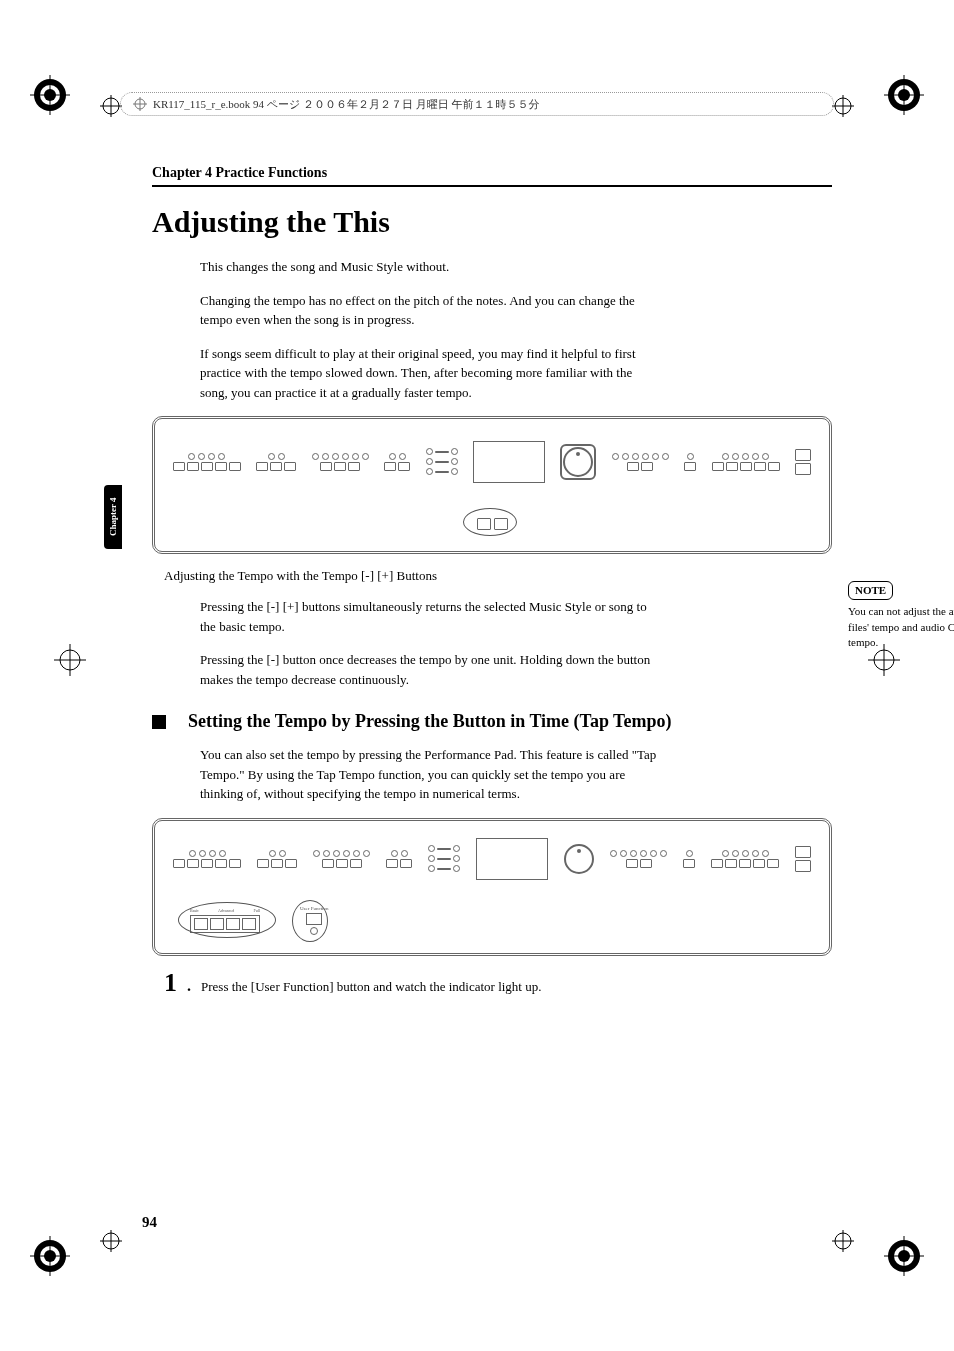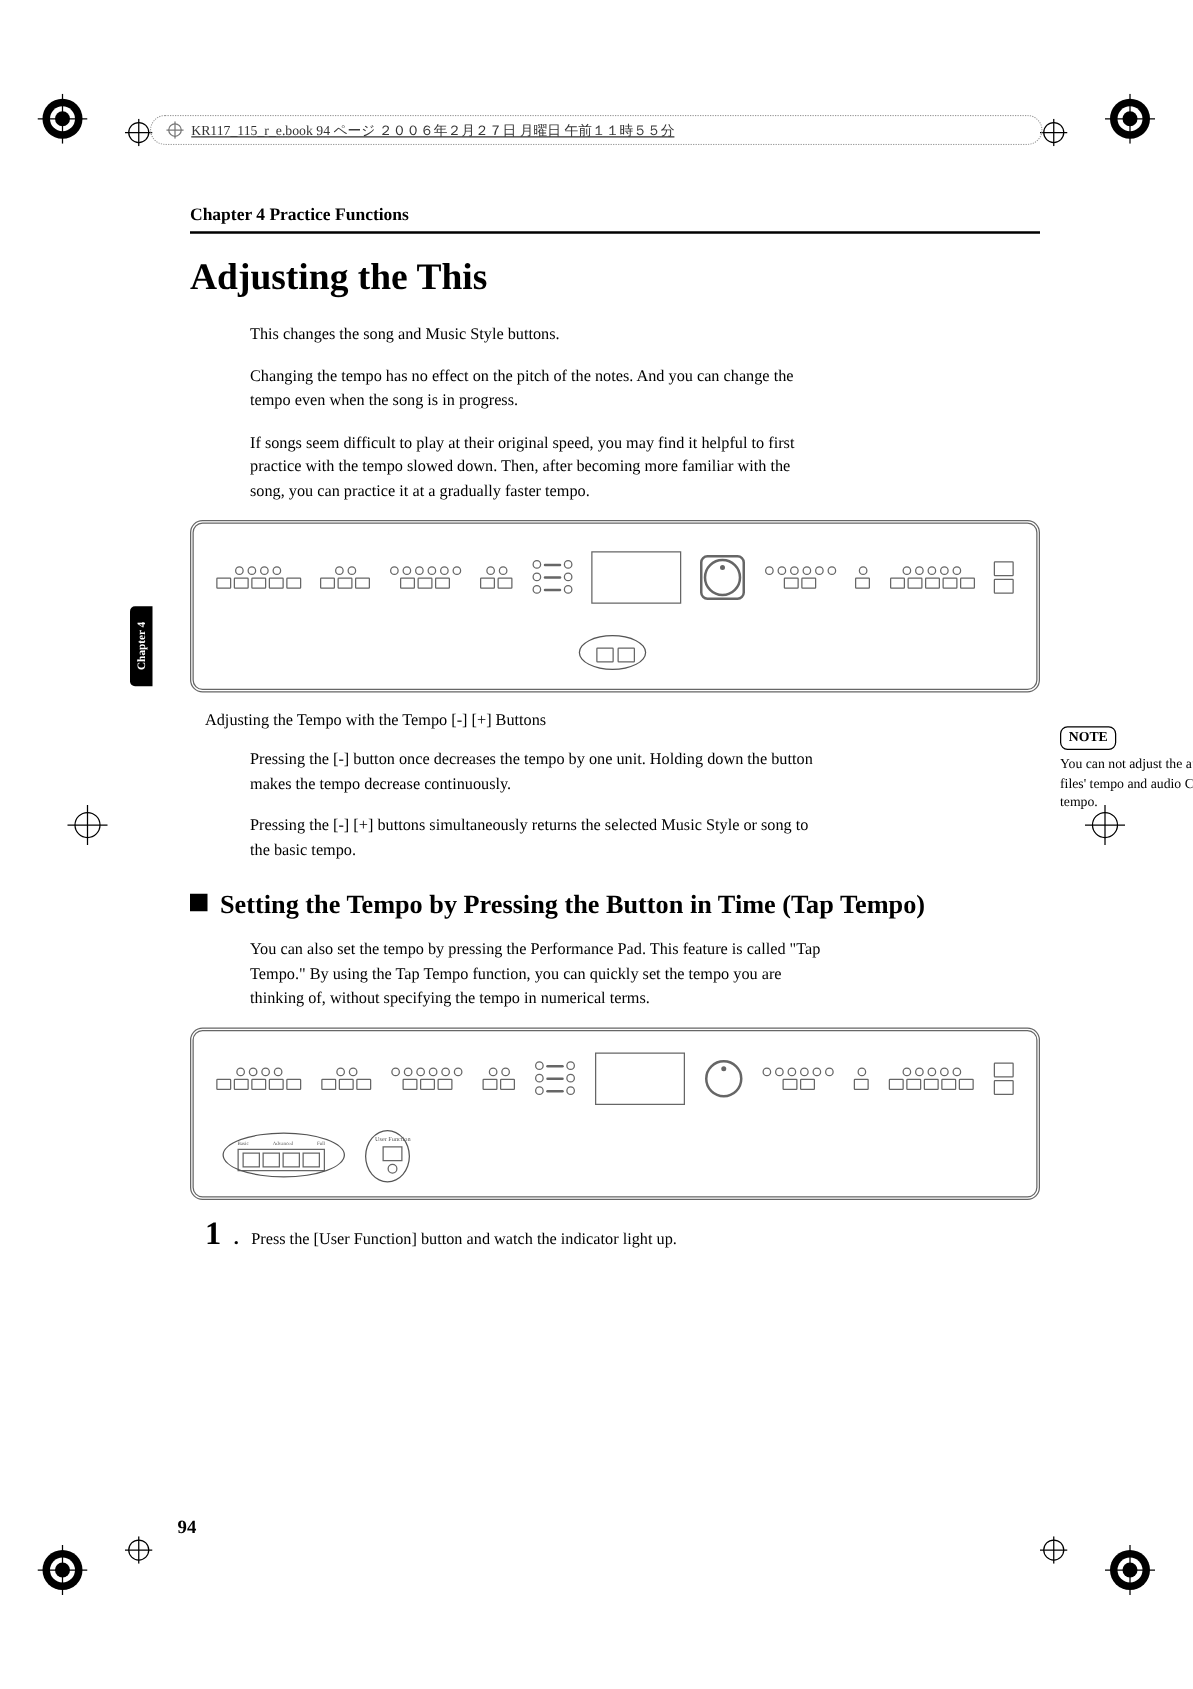--- a/index.html
+++ b/index.html
@@ -33,21 +33,20 @@
     left: 120px;
     right: 120px;
     height: 22px;
     border: 1px dotted #999;
     border-radius: 12px;
     font-size: 11px;
     display: flex;
     align-items: center;
     padding-left: 12px;
     color: #333;
-    text-decoration: underline;
   }
   .content {
     position: absolute;
     top: 165px;
     left: 152px;
     width: 680px;
   }
   .chapter-heading {
     font-size: 14px;
     font-weight: bold;
@@ -93,26 +92,26 @@
   .screen { width: 70px; height: 40px; border: 1px solid #666; }
   .dial { width: 26px; height: 26px; border: 2px solid #666; border-radius: 50%; position:relative; }
   .dial::after { content:''; position:absolute; width:4px; height:4px; background:#666; border-radius:50%; top:3px; left:11px;}
   .double-circle { position:relative; width:32px; height:32px; border:2px solid #666; border-radius:6px; display:flex; align-items:center; justify-content:center;}
   .sub-heading {
     font-size: 13px;
     font-weight: normal;
     margin: 14px 0 6px 12px;
   }
   .section-heading {
-    font-size: 21px;
+    font-size: 18px;
     font-weight: bold;
     margin: 22px 0 10px 0;
     display: flex;
     align-items: flex-start;
-    gap: 10px;
+    gap: 22px;
   }
   .section-heading .sq {
     width: 14px; height: 14px; background: #000; flex: none; margin-top: 4px;
   }
   .note-box {
     position: absolute;
     right: -160px;
     top: 416px;
     width: 144px;
     font-size: 11px;
@@ -247,21 +246,21 @@
   <span>KR117_115_r_e.book 94 ページ ２００６年２月２７日 月曜日 午前１１時５５分</span>
 </div>
 
 <div class="content">
   <div class="side-tab">Chapter 4</div>
 
   <div class="chapter-heading">Chapter 4 Practice Functions</div>
 
   <h1 class="main-title">Adjusting the This</h1>
 
-  <p class="body-text">This changes the song and Music Style buttons.</p>
+  <p class="body-text">This changes the song and Music Style without.</p>
   <p class="body-text">Changing the tempo has no effect on the pitch of the notes. And you can change the tempo even when the song is in progress.</p>
   <p class="body-text">If songs seem difficult to play at their original speed, you may find it helpful to first practice with the tempo slowed down. Then, after becoming more familiar with the song, you can practice it at a gradually faster tempo.</p>
 
   <div class="panel-illustration tall panel-oval-container">
     <div class="panel-row">
       <div class="panel-group">
         <div class="dot-row">
             <span class="dot"></span>
             <span class="dot"></span>
             <span class="dot"></span>
@@ -382,22 +381,22 @@
         <div class="btn-row" style="gap:3px;">
             <span class="btn" style="width:12px;height:10px;"></span>
             <span class="btn" style="width:12px;height:10px;"></span>
           </div>
         <div class="oval-1" style="left:-14px; top:-10px;"></div>
       </div>
     </div>
   </div>
 
   <div class="sub-heading">Adjusting the Tempo with the Tempo [-] [+] Buttons</div>
+  <p class="body-text">Pressing the [-] [+] buttons simultaneously returns the selected Music Style or song to the basic tempo.</p>
   <p class="body-text">Pressing the [-] button once decreases the tempo by one unit. Holding down the button makes the tempo decrease continuously.</p>
-  <p class="body-text">Pressing the [-] [+] buttons simultaneously returns the selected Music Style or song to the basic tempo.</p>
 
   <div class="note-box">
     <span class="note-badge">NOTE</span>
     <div>You can not adjust the audio files' tempo and audio CDs' tempo.</div>
   </div>
 
   <div class="section-heading">
     <span class="sq"></span>
     <span>Setting the Tempo by Pressing the Button in Time (Tap Tempo)</span>
   </div>

